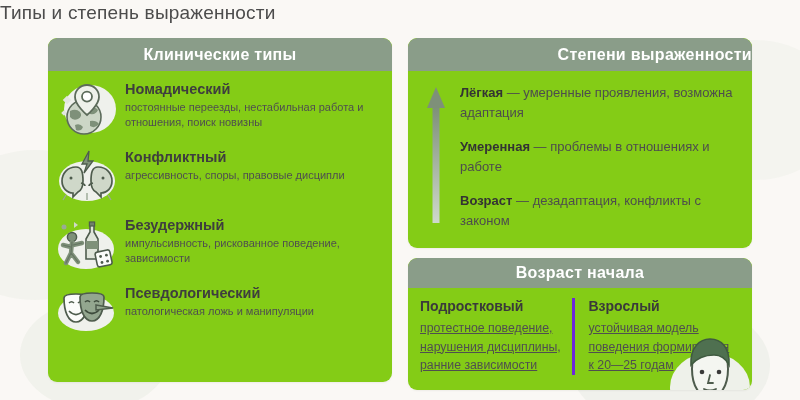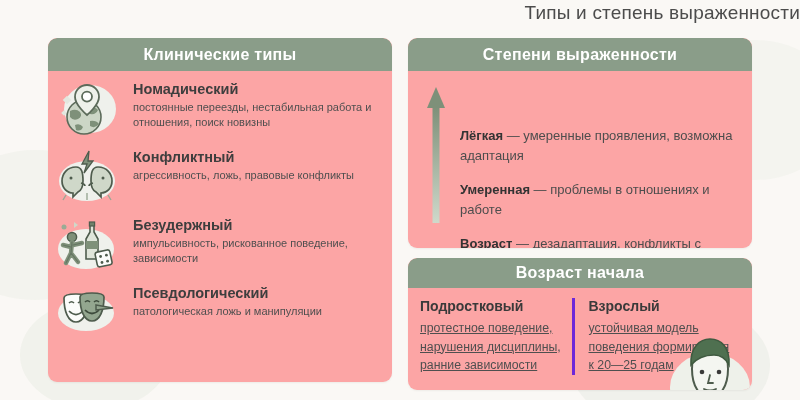--- a/index.html
+++ b/index.html
@@ -22,31 +22,30 @@
     pointer-events: none;
   }
   .blob-a { left: -60px; top: 150px; width: 190px; height: 150px; }
   .blob-b { left: 20px;  top: 300px; width: 150px; height: 110px; background:#e9ece4; }
   .blob-c { right: -40px; top: 40px;  width: 170px; height: 140px; background:#eef0ea; }
   .blob-d { right: 30px; bottom: -30px; width: 200px; height: 130px; background:#e8ebe3; }
 
   .page-title {
     position: absolute;
     top: 2px; left: 0; right: 0;
-    text-align: right;
+    text-align: left;
     font-size: 19px;
     font-weight: 400;
     color: #4c4c4c;
     letter-spacing: .2px;
-    padding-left: 40px;
   }
 
   .card {
     position: absolute;
-    background: #fca5a5;
+    background: #84cc16;
     border-radius: 9px;
     overflow: hidden;
     box-shadow: 0 1px 2px rgba(80,90,75,.07);
   }
   .card-header {
     background: #8a9d89;
     color: #ffffff;
     text-align: center;
     font-weight: bold;
     font-size: 16px;
@@ -55,21 +54,21 @@
   }
 
   
   #card-types { left: 48px; top: 38px; width: 344px; height: 344px; }
   #card-types .card-header { height: 33px; line-height: 33px; }
   .types-body { padding: 6px 10px 0 8px; }
 
   .type-row {
     display: flex;
     align-items: flex-start;
-    gap: 15px;
+    gap: 7px;
     margin-bottom: 6px;
     min-height: 62px;
   }
   .type-icon {
     flex: 0 0 62px;
     height: 62px;
     position: relative;
   }
   .type-text { padding-top: 4px; }
   .type-title {
@@ -81,24 +80,24 @@
   }
   .type-desc {
     font-size: 11px;
     color: #4f4f4f;
     line-height: 1.42;
     max-width: 252px;
   }
 
   
   #card-severity { left: 408px; top: 38px; width: 344px; height: 210px; }
-  #card-severity .card-header { height: 33px; line-height: 33px; }
+  #card-severity .card-header { height: 33px; line-height: 33px; text-align: right; }
   .sev-body { display: flex; padding: 12px 14px 0 18px; gap: 14px; }
   .sev-arrow { flex: 0 0 20px; padding-top: 2px; }
-  .sev-list { flex: 1; margin-top: 43px; }
+  .sev-list { flex: 1; }
   .sev-item { margin-bottom: 15px; }
   .sev-item:last-child { margin-bottom: 0; }
   .sev-line {
     font-size: 13px;
     color: #4d4d4d;
     line-height: 1.5;
   }
   .sev-name { font-weight: bold; color: #333333; }
 
   
@@ -172,21 +171,21 @@
           <path d="M25 38 q4 1 4 3" stroke="#4e5c4d" stroke-width="1.6" fill="none"></path>
           <path d="M42 22 C51 22 56 29 56 36 C56 43 51 48 45 48 L45 52 L40 47 C36 45 35 41 35 36 C35 28 36 22 42 22 Z" fill="#cfd8c9" stroke="#4e5c4d" stroke-width="1.7"></path>
           <circle cx="47" cy="33" r="1.5" fill="#4e5c4d"></circle>
           <path d="M37 38 q-4 1 -4 3" stroke="#4e5c4d" stroke-width="1.6" fill="none"></path>
           <path d="M33 6 L26 19 L31 19 L28 28 L37 16 L32 16 Z" fill="#7e9079" stroke="#4e5c4d" stroke-width="1.3"></path>
           <path d="M10 50 L7 55 M52 50 L55 55 M31 48 L31 55" stroke="#9aa895" stroke-width="1.4"></path>
         </svg>
       </div>
       <div class="type-text">
         <div class="type-title">Конфликтный</div>
-        <div class="type-desc">агрессивность, ложь, правовые конфликты</div>
+        <div class="type-desc">агрессивность, споры, правовые дисципли</div>
       </div>
     </div>
 
     <div class="type-row">
       <div class="type-icon">
         <svg viewBox="0 0 62 62" width="62" height="62">
           <ellipse cx="30" cy="36" rx="28" ry="20" fill="#eff1ec"></ellipse>
           <circle cx="8" cy="14" r="2.5" fill="#9aab95"></circle>
           <path d="M18 9 l4 3 -4 3 z" fill="#cfd8c9"></path>
           <circle cx="16" cy="24" r="4.6" fill="#7e9079" stroke="#4e5c4d" stroke-width="1.5"></circle>

